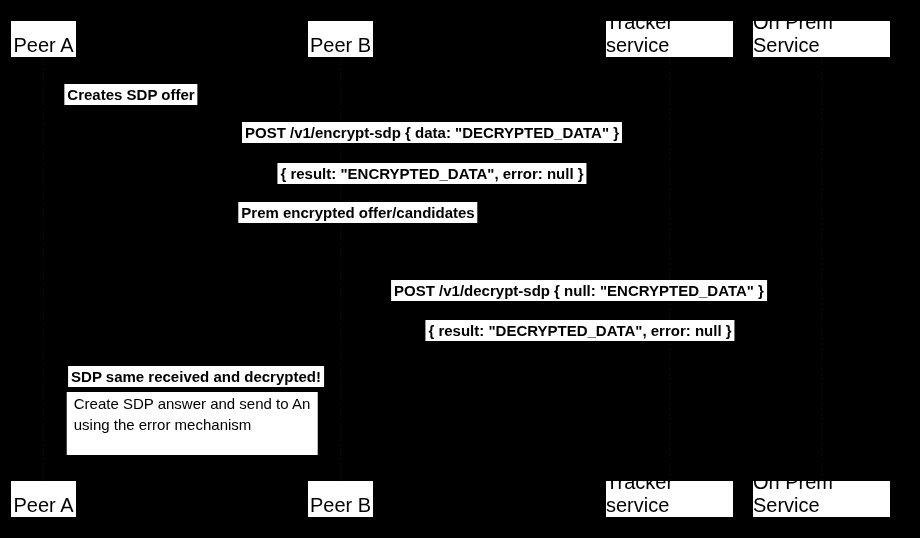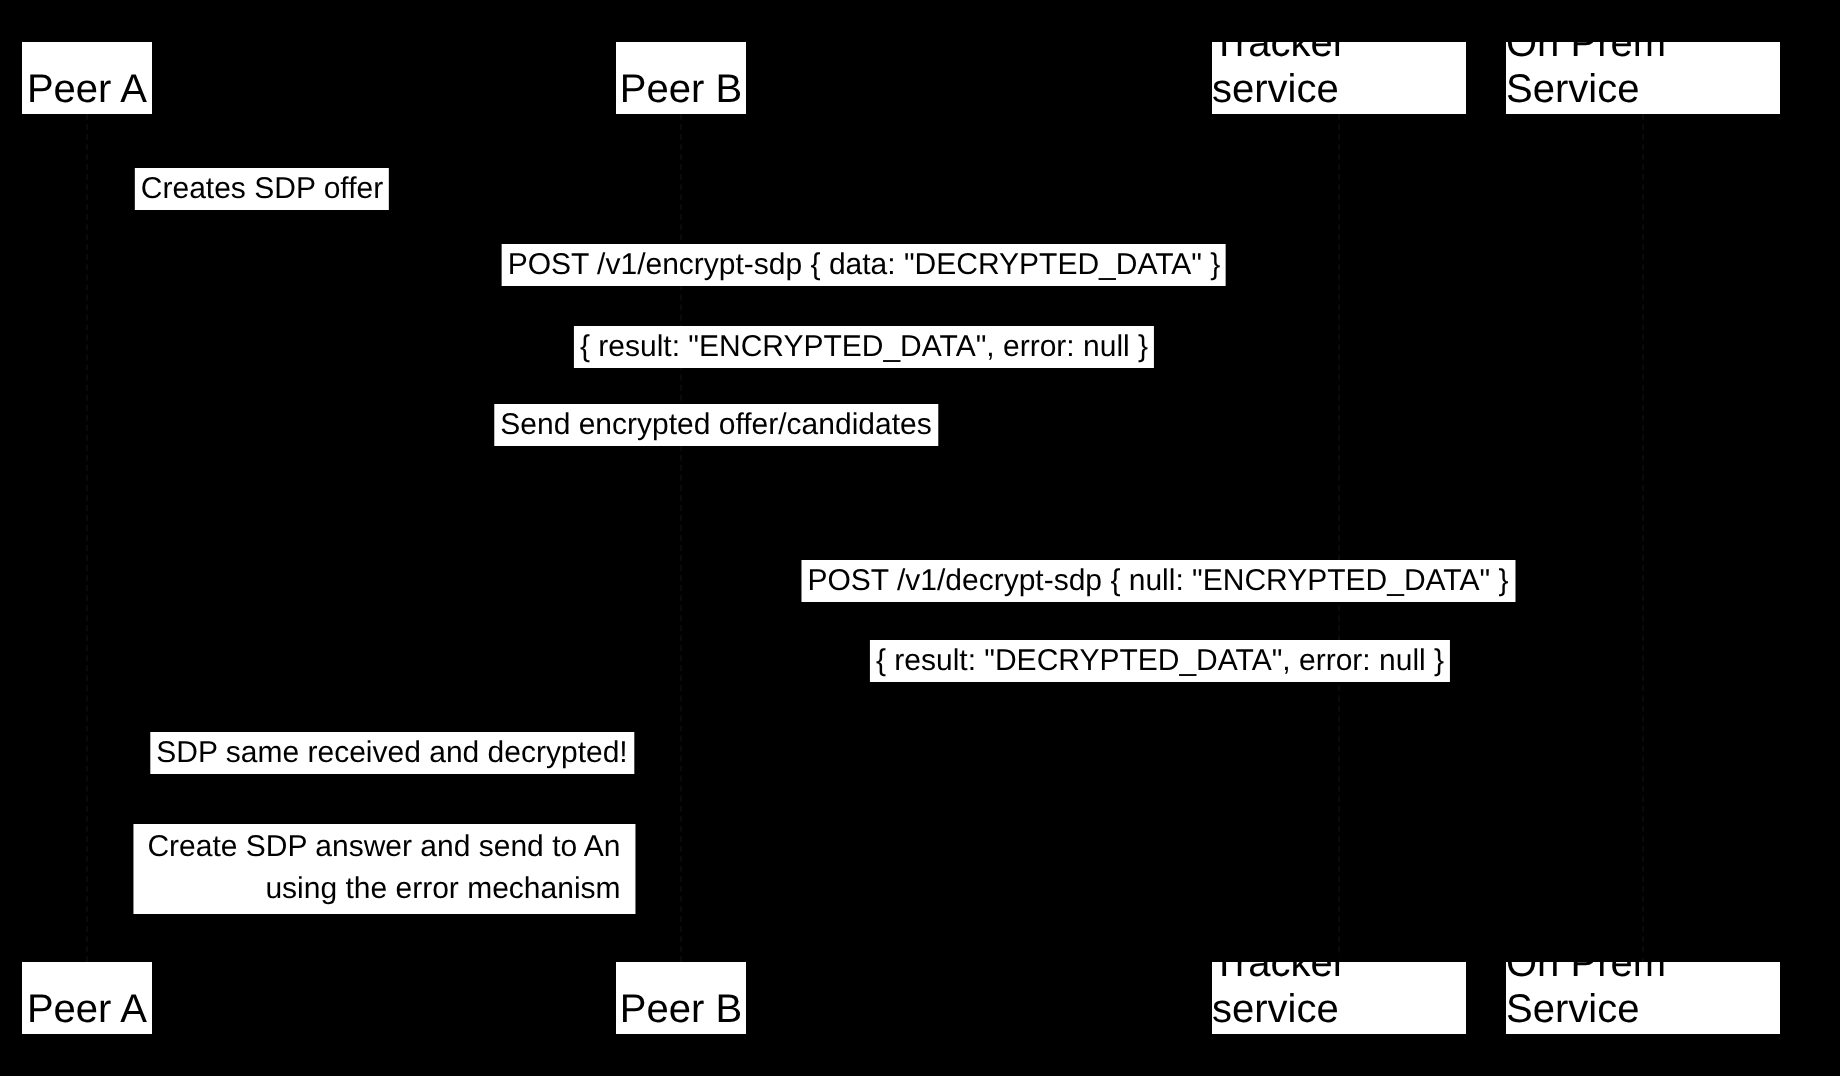--- a/index.html
+++ b/index.html
@@ -34,32 +34,33 @@
   .msg {
     position: absolute;
     transform: translateX(-50%);
     height: 21px;
     line-height: 21px;
     white-space: nowrap;
     background: #ffffff;
     color: #000000;
     font-size: 15px;
     padding: 0 3px;
+    font-weight: bold;
   }
   .note {
     position: absolute;
     left: 192px;
-    top: 412px;
+    top: 392px;
     transform: translateX(-50%);
     background: #ffffff;
     color: #000000;
     font-size: 15px;
     line-height: 21px;
-    text-align: right;
-    padding: 1px 7px 2px 7px;
+    text-align: left;
+    padding: 1px 7px 20px 7px;
     white-space: nowrap;
   }
 </style>
 </head>
 <body>
 
 <div class="diagram">
 
   <div class="lifeline" style="left:43px"></div>
   <div class="lifeline" style="left:340px"></div>
@@ -75,21 +76,21 @@
   <div class="actor top" style="left:606px;width:127px">
     <span>Tracker service</span>
   </div>
   <div class="actor top" style="left:753px;width:137px">
     <span>On Prem Service</span>
   </div>
 
   <div class="msg" style="left:131px;top:84px">Creates SDP offer</div>
   <div class="msg" style="left:432px;top:122px">POST /v1/encrypt-sdp { data: "DECRYPTED_DATA" }</div>
   <div class="msg" style="left:432px;top:163px">{ result: "ENCRYPTED_DATA", error: null }</div>
-  <div class="msg" style="left:358px;top:202px">Send encrypted offer/candidates</div>
+  <div class="msg" style="left:358px;top:202px">Prem encrypted offer/candidates</div>
   <div class="msg" style="left:579px;top:280px">POST /v1/decrypt-sdp { null: "ENCRYPTED_DATA" }</div>
   <div class="msg" style="left:580px;top:320px">{ result: "DECRYPTED_DATA", error: null }</div>
   <div class="msg" style="left:196px;top:366px">SDP same received and decrypted!</div>
 
   <div class="note">
     <div>Create SDP answer and send to An</div>
     <div>using the error mechanism</div>
   </div>
 
   <div class="actor bottom" style="left:11px;width:65px">

